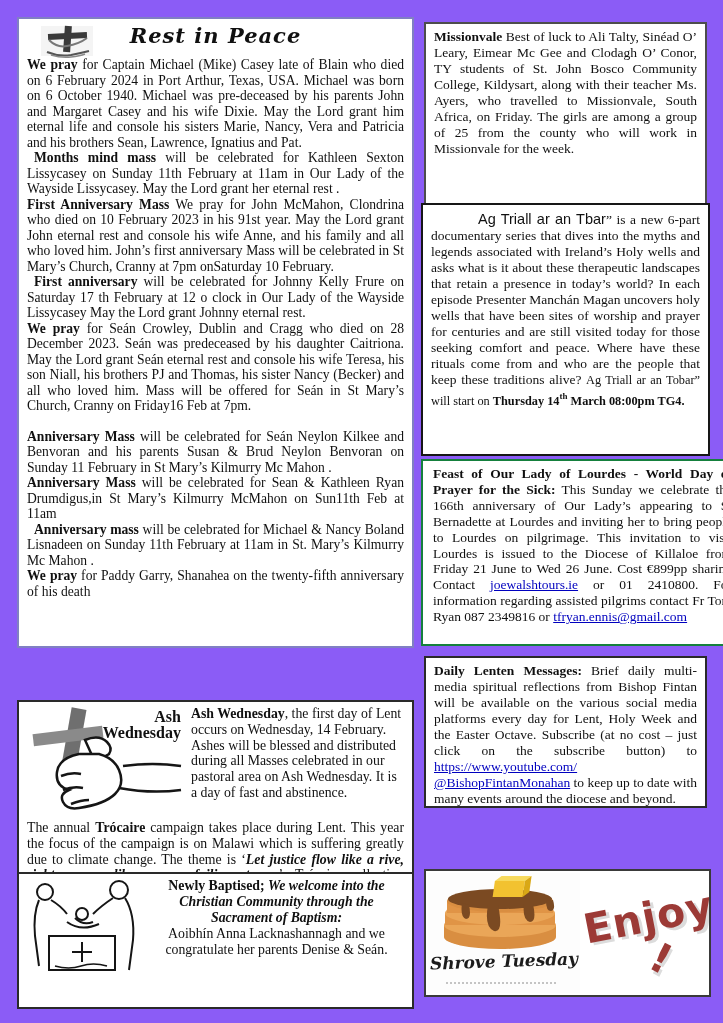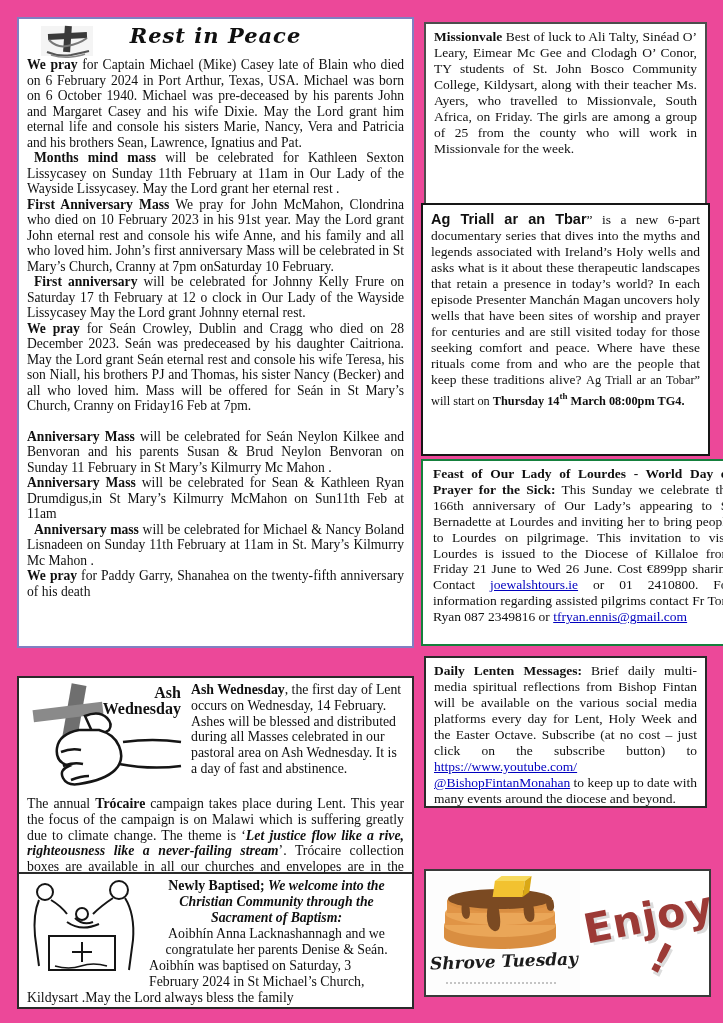--- a/index.html
+++ b/index.html
@@ -1,42 +1,42 @@
 <!DOCTYPE html>
 <html><head>
 <meta charset="utf-8">
 <style>
   html,body{margin:0;padding:0;background:#fff;}
-  .page{position:relative;width:723px;height:1023px;background:#ec4899;
+  .page{position:relative;width:723px;height:1023px;background:#8b5cf6;
         font-family:"Liberation Serif", serif;color:#101010;overflow:hidden;}
   .box{position:absolute;box-sizing:border-box;background:#fff;}
   
   .rip{left:17px;top:17px;width:397px;height:631px;border:2px solid #8080c2;
        padding:3px 8px 0 8px;font-size:13.6px;line-height:15.5px;text-align:justify;}
   .rip-header{position:relative;height:34px;margin-bottom:1px;}
   .rip-title{position:absolute;left:0;right:0;top:6px;text-align:center;
        font-family:"DejaVu Serif", serif;font-weight:bold;font-style:italic;
        font-size:21px;letter-spacing:1px;}
   .rip-cross{position:absolute;left:12px;top:2px;}
   .rip p{margin:0;}
   .rip p.gap{margin-top:15px;}
   .rip p.ind{text-indent:7px;}
   b.lead{font-weight:bold;}
   
   .rcol{font-size:13.5px;line-height:16px;text-align:justify;}
   .missionvale{left:424px;top:22px;width:283px;height:210px;border:2px solid #4d4d4d;padding:5px 8px;}
   .agtriall{left:421px;top:203px;width:289px;height:253px;border:2px solid #161616;padding:6px 8px;}
   .feast{left:421px;top:459px;width:323px;height:187px;border:2px solid #15803d;padding:5px 10px;line-height:15.9px;}
   .lenten{left:424px;top:656px;width:283px;height:152px;border:2px solid #2a2a2a;padding:5px 8px;}
-  .sans-head{font-family:"Liberation Sans", sans-serif;font-weight:bold;font-size:14.5px;}
+  .sans-head{font-family:"Liberation Sans", sans-serif;font-weight:normal;font-size:14.5px;margin-left:47px;}
   .small-note{font-size:12.3px;}
   .link{color:#0000bf;text-decoration:underline;cursor:pointer;}
   sup{font-size:9px;}
   
-  .ash{left:17px;top:676px;width:397px;height:207px;border:2px solid #2a2a2a;
+  .ash{left:17px;top:700px;width:397px;height:207px;border:2px solid #2a2a2a;
        padding:4px 8px;font-size:13.8px;line-height:15.8px;}
   .ash-img{float:left;width:158px;height:112px;margin:0 6px 2px 0;}
   .ash p{margin:0;}
   .ash .trocaire{clear:left;margin-top:8px;text-align:justify;}
   
   .bapt{left:17px;top:872px;width:397px;height:137px;border:2px solid #2a2a2a;
         padding:4px 8px;font-size:13.8px;line-height:16px;}
   .bapt-img{float:left;width:118px;height:102px;margin:0 4px 0 0;}
   .bapt .ctr{text-align:center;margin:0;}
   .bapt .last{margin:0;clear:none;}
@@ -131,21 +131,20 @@
         <circle cx="92" cy="12" r="9"></circle>
         <path d="M98 20 q10 16 8 42 l-4 30"></path>
         <path d="M86 20 q-12 8 -20 16"></path>
         <circle cx="55" cy="36" r="6"></circle>
         <path d="M48 40 q8 8 18 4"></path>
         <path d="M40 44 q14 10 32 2"></path>
       </g>
     </svg>
     <p class="ctr"><b>Newly Baptised; </b><b><i>We welcome into  the Christian  Community through the Sacrament of Baptism:</i></b></p>
     <p class="ctr">Aoibhín Anna Lacknashannagh and we congratulate her  parents Denise &amp; Seán.</p>
-    <p class="last">Aoibhín was baptised on Saturday, 3 February 2024 in St Michael’s Church, Kildysart .May the Lord  always bless the family</p>
   </div>
 
   <div class="box shrove">
     <div class="pancake-wrap">
       <svg width="152" height="78" viewBox="0 0 152 78">
         <ellipse cx="72" cy="64" rx="56" ry="12" fill="#d98e41"></ellipse>
         <rect x="16" y="52" width="112" height="12" fill="#d98e41"></rect>
         <ellipse cx="72" cy="52" rx="56" ry="12" fill="#eaa658"></ellipse>
         <rect x="17" y="40" width="110" height="12" fill="#e09446"></rect>
         <ellipse cx="72" cy="40" rx="55" ry="12" fill="#eaa658"></ellipse>

